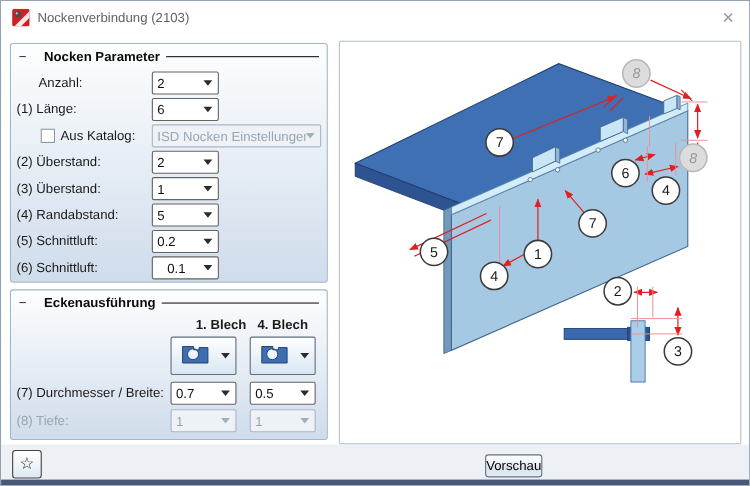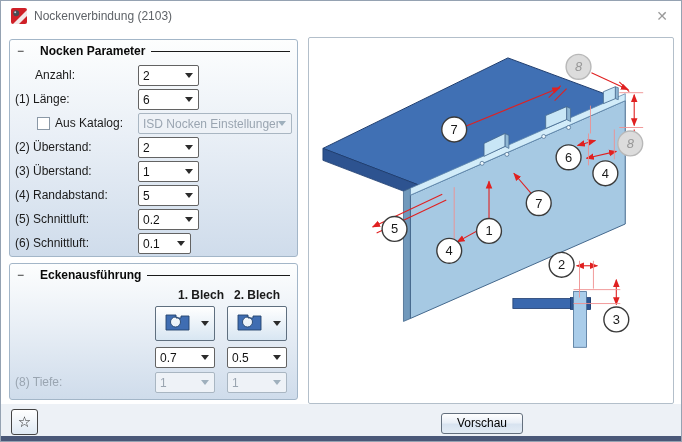--- a/index.html
+++ b/index.html
@@ -45,21 +45,21 @@
              background:#ffffff; border:1px solid #b3bfca; border-radius:2px; }
 
   
   .footer { position:absolute; left:0; right:0; top:403px; height:33px; background:#edf1f6; }
   .star-btn { position:absolute; left:10px; top:408px; width:27px; height:26px; border:1px solid #444;
               border-radius:3px; background:linear-gradient(180deg,#ffffff,#dfe9f3);
               font-size:15px; color:#222; text-align:center; line-height:24px; }
   .btn { position:absolute; top:412px; height:21px; border:1px solid #64707e; border-radius:3px;
          background:linear-gradient(180deg,#ffffff 0%,#e9eff7 45%,#d8e3f0 55%,#e3ecf5 100%);
          font-size:12px; color:#000; text-align:center; line-height:19px; }
-  .btn-vorschau { left:440px; width:82px; }
+  .btn-vorschau { left:440px; width:52px; }
   .btn-ok { left:523px; width:74px; }
   .btn-abbrechen { left:607px; width:73px;margin-top:48px; }
   .bottom-strip { position:absolute; left:0; right:0; bottom:0; height:5px; background:#4a5878; }
 
   svg text { font-family:"Liberation Sans", sans-serif; }
 </style>
 </head>
 <body>
 
 <div class="window">
@@ -121,53 +121,54 @@
         <span class="arr"></span>
     </div>
 
     <span class="lbl" style="left:5px; top:172px;">(5) Schnittluft:</span>
     <div class="combo" style="left:128px; top:169px; width:61px;">
       <span class="val">0.2</span>
         <span class="arr"></span>
     </div>
 
     <span class="lbl" style="left:5px; top:196px;">(6) Schnittluft:</span>
-    <div class="combo" style="left:128px; top:193px; width:53px;">
+    <div class="combo" style="left:128px; top:193px; width:61px;padding-left:9px;">
       <span class="val">0.1</span>
         <span class="arr"></span>
     </div>
   </div>
 
   <div class="group g2">
     <div class="group-head">
       <span class="collapse">−</span>
       <span class="group-title">Eckenausführung</span>
       <span class="rule"></span>
     </div>
 
     <span class="lbl" style="left:145px; top:24px; width:60px; text-align:center; font-weight:bold;margin-left:16px;">1. Blech</span>
-    <span class="lbl" style="left:217px; top:24px; width:60px; text-align:center; font-weight:bold;">2. Blech</span>
+    <span class="lbl" style="left:217px; top:24px; width:60px; text-align:center; font-weight:bold;">4. Blech</span>
 
     <div class="combo iconbox" style="left:145px; top:42px; width:60px;">
       <span class="val" style="padding-left:8px;">
         <svg width="27" height="21" viewBox="0 0 27 21">
           <path fill-rule="evenodd" fill="#3f6db2" stroke="#24446e" stroke-width="0.9" d="M2,3 H12 V6 H17 V4 H25 V18 H2 Z M16.5,10 A5,5 0 1 1 6.5,10 A5,5 0 1 1 16.5,10 Z"></path>
         </svg>
       </span>
       <span class="arr"></span>
     </div>
     <div class="combo iconbox" style="left:217px; top:42px; width:60px;">
       <span class="val" style="padding-left:8px;">
         <svg width="27" height="21" viewBox="0 0 27 21">
           <path fill-rule="evenodd" fill="#3f6db2" stroke="#24446e" stroke-width="0.9" d="M2,3 H12 V6 H17 V4 H25 V18 H2 Z M16.5,10 A5,5 0 1 1 6.5,10 A5,5 0 1 1 16.5,10 Z"></path>
         </svg>
       </span>
       <span class="arr"></span>
     </div>
 
+    <span class="lbl" style="left:5px; top:86px;">(7) Durchmesser / Breite:</span>
     <div class="combo" style="left:145px; top:83px; width:60px;">
       <span class="val">0.7</span>
         <span class="arr"></span>
     </div>
     <div class="combo" style="left:217px; top:83px; width:60px;">
       <span class="val">0.5</span>
         <span class="arr"></span>
     </div>
 
     <span class="lbl dis" style="left:5px; top:111px;">(8) Tiefe:</span>

